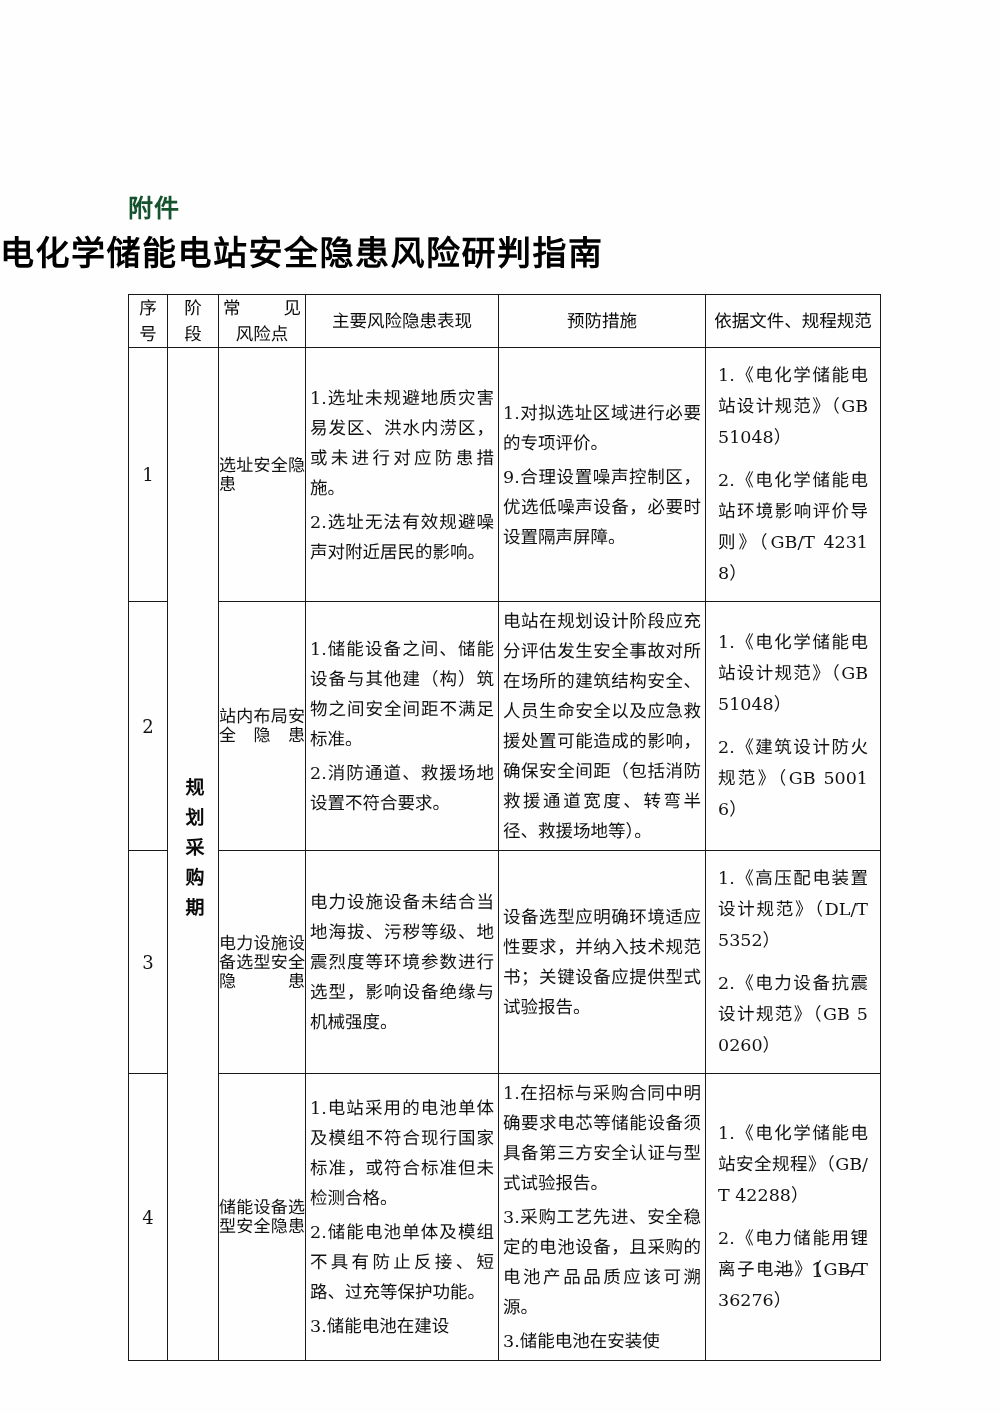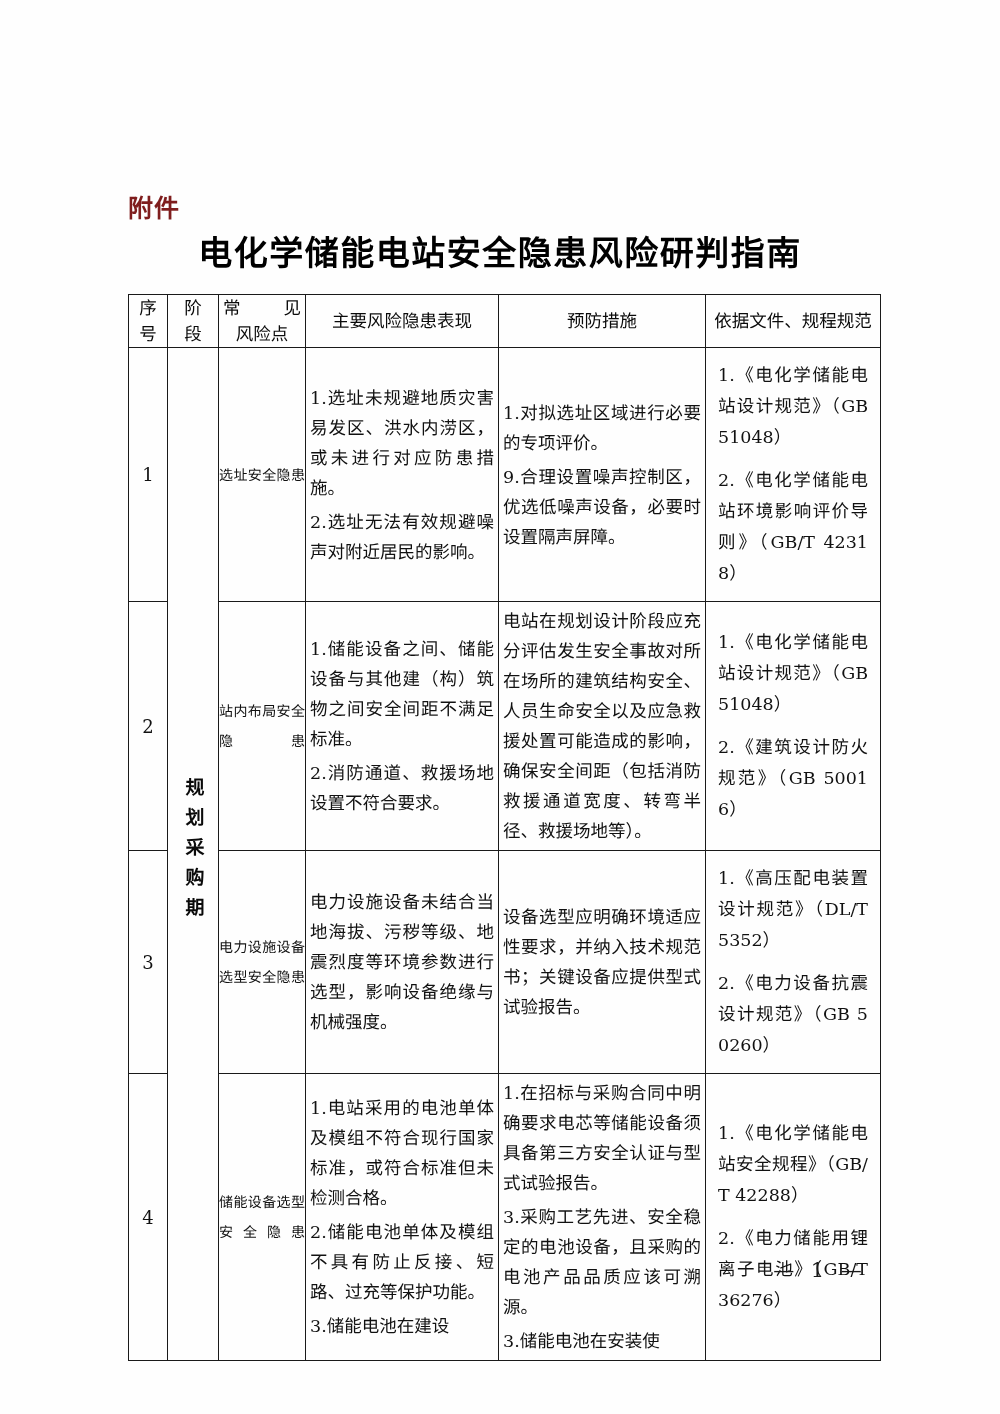--- a/index.html
+++ b/index.html
@@ -28,29 +28,29 @@
 
   
   .attachment-label {
     position: absolute;
     left: 128px;
     top: 188px;
     font-size: 25px;
     font-weight: 700;
     letter-spacing: 1px;
     font-family: "DejaVu Serif", "Liberation Serif", serif;
-    color: #7f1d1d;
+    color: #14532d;
   }
 
   .doc-title {
     position: absolute;
     left: 0;
     top: 226px;
     width: 1000px;
-    text-align: center;
+    text-align: left;
     font-size: 34px;
     font-weight: 700;
     letter-spacing: 1.5px;
     color: #000000;
     font-family: "DejaVu Serif", "Liberation Serif", serif;
   }
 
   
   .risk-table {
     position: absolute;
@@ -95,22 +95,22 @@
     padding: 0 4px;
   }
 
   
   .cell-no {
     text-align: center;
     font-size: 18px;
     font-family: "DejaVu Serif", "Liberation Serif", serif;
   }
   .cell-point {
-    font-size: 14px;
-    line-height: 30px;
+    font-size: 17px;
+    line-height: 19px;
     padding: 4px 5px;
     text-align: justify;
     text-align-last: justify;
   }
   .cell-text {
     font-size: 17.5px;
     line-height: 30px;
     padding: 5px 7px;
     text-align: justify;
     vertical-align: middle;

